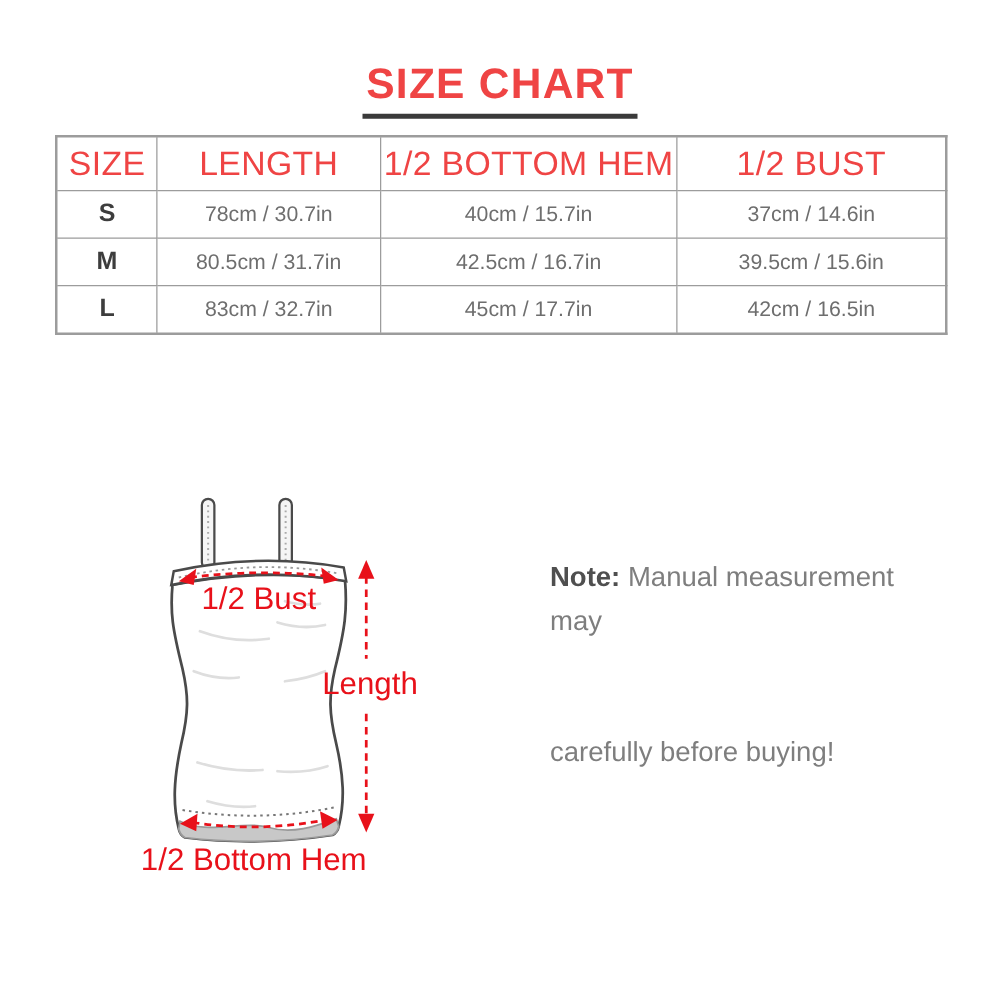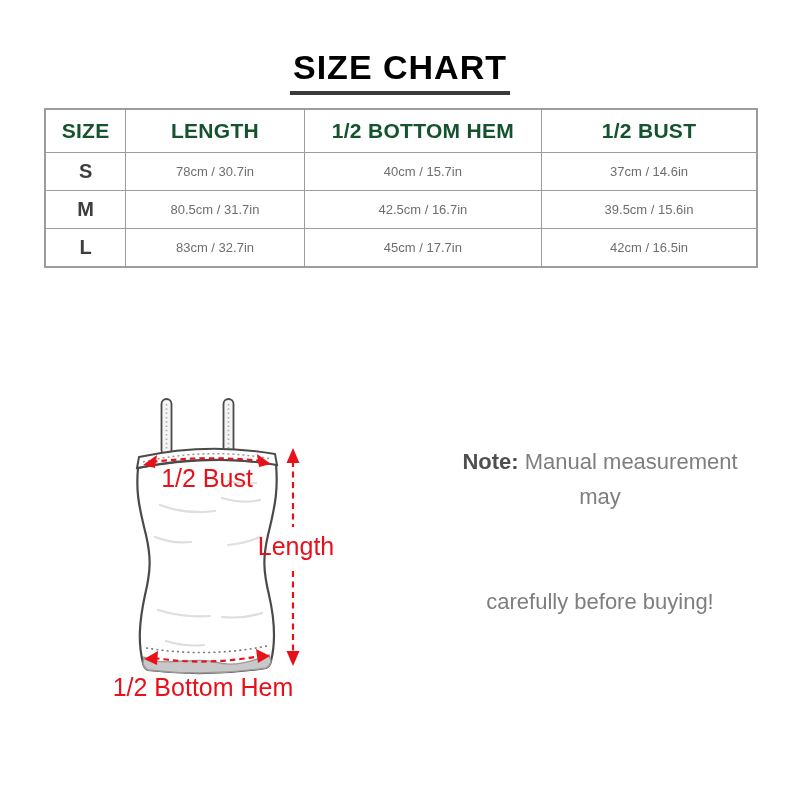--- a/index.html
+++ b/index.html
@@ -3,41 +3,41 @@
 <meta charset="utf-8">
 <style>
   html,body{margin:0;padding:0;}
   body{
     width:800px;height:800px;background:#ffffff;position:relative;
     font-family:"Liberation Sans", sans-serif;overflow:hidden;
   }
   
   .page-title{
     position:absolute;top:48px;left:50%;transform:translateX(-50%);
-    font-size:34px;font-weight:bold;color:#000000;letter-spacing:1px;
+    font-size:34px;font-weight:bold;color:#ef4444;letter-spacing:1px;
     border-bottom:4px solid #3a3a3a;padding:0 3px 4px 3px;white-space:nowrap;
   }
   
   table.size-table{
     position:absolute;left:44px;top:108px;width:714px;
     border-collapse:collapse;table-layout:fixed;
     border:2px solid #9c9c9c;
   }
   .size-table th,.size-table td{
     border:1.5px solid #9c9c9c;text-align:center;vertical-align:middle;
     padding:0;
   }
-  .size-table th{height:42px;font-size:21px;font-weight:bold;color:#14532d;letter-spacing:0.3px;}
+  .size-table th{height:42px;font-size:27px;font-weight:normal;color:#ef4444;letter-spacing:0.3px;}
   .size-table td{height:37px;}
   td.size-cell{font-size:20px;font-weight:bold;color:#3d3d3d;}
-  td.val-cell{font-size:13px;font-weight:400;color:#6e6e6e;margin-top:32px;}
+  td.val-cell{font-size:17px;font-weight:400;color:#6e6e6e;margin-top:32px;}
   
   .note{
     position:absolute;left:440px;top:444px;width:320px;
-    font-size:22px;line-height:35px;color:#7e7e7e;text-align:center;
+    font-size:22px;line-height:35px;color:#7e7e7e;
   }
   .note .note-label{font-weight:bold;color:#4f4f4f;}
   
   .diagram{position:absolute;left:100px;top:385px;width:250px;height:325px;}
   .diagram svg{display:block;}
   .red-label{font-size:25px;}
 </style>
 </head>
 <body>
 

